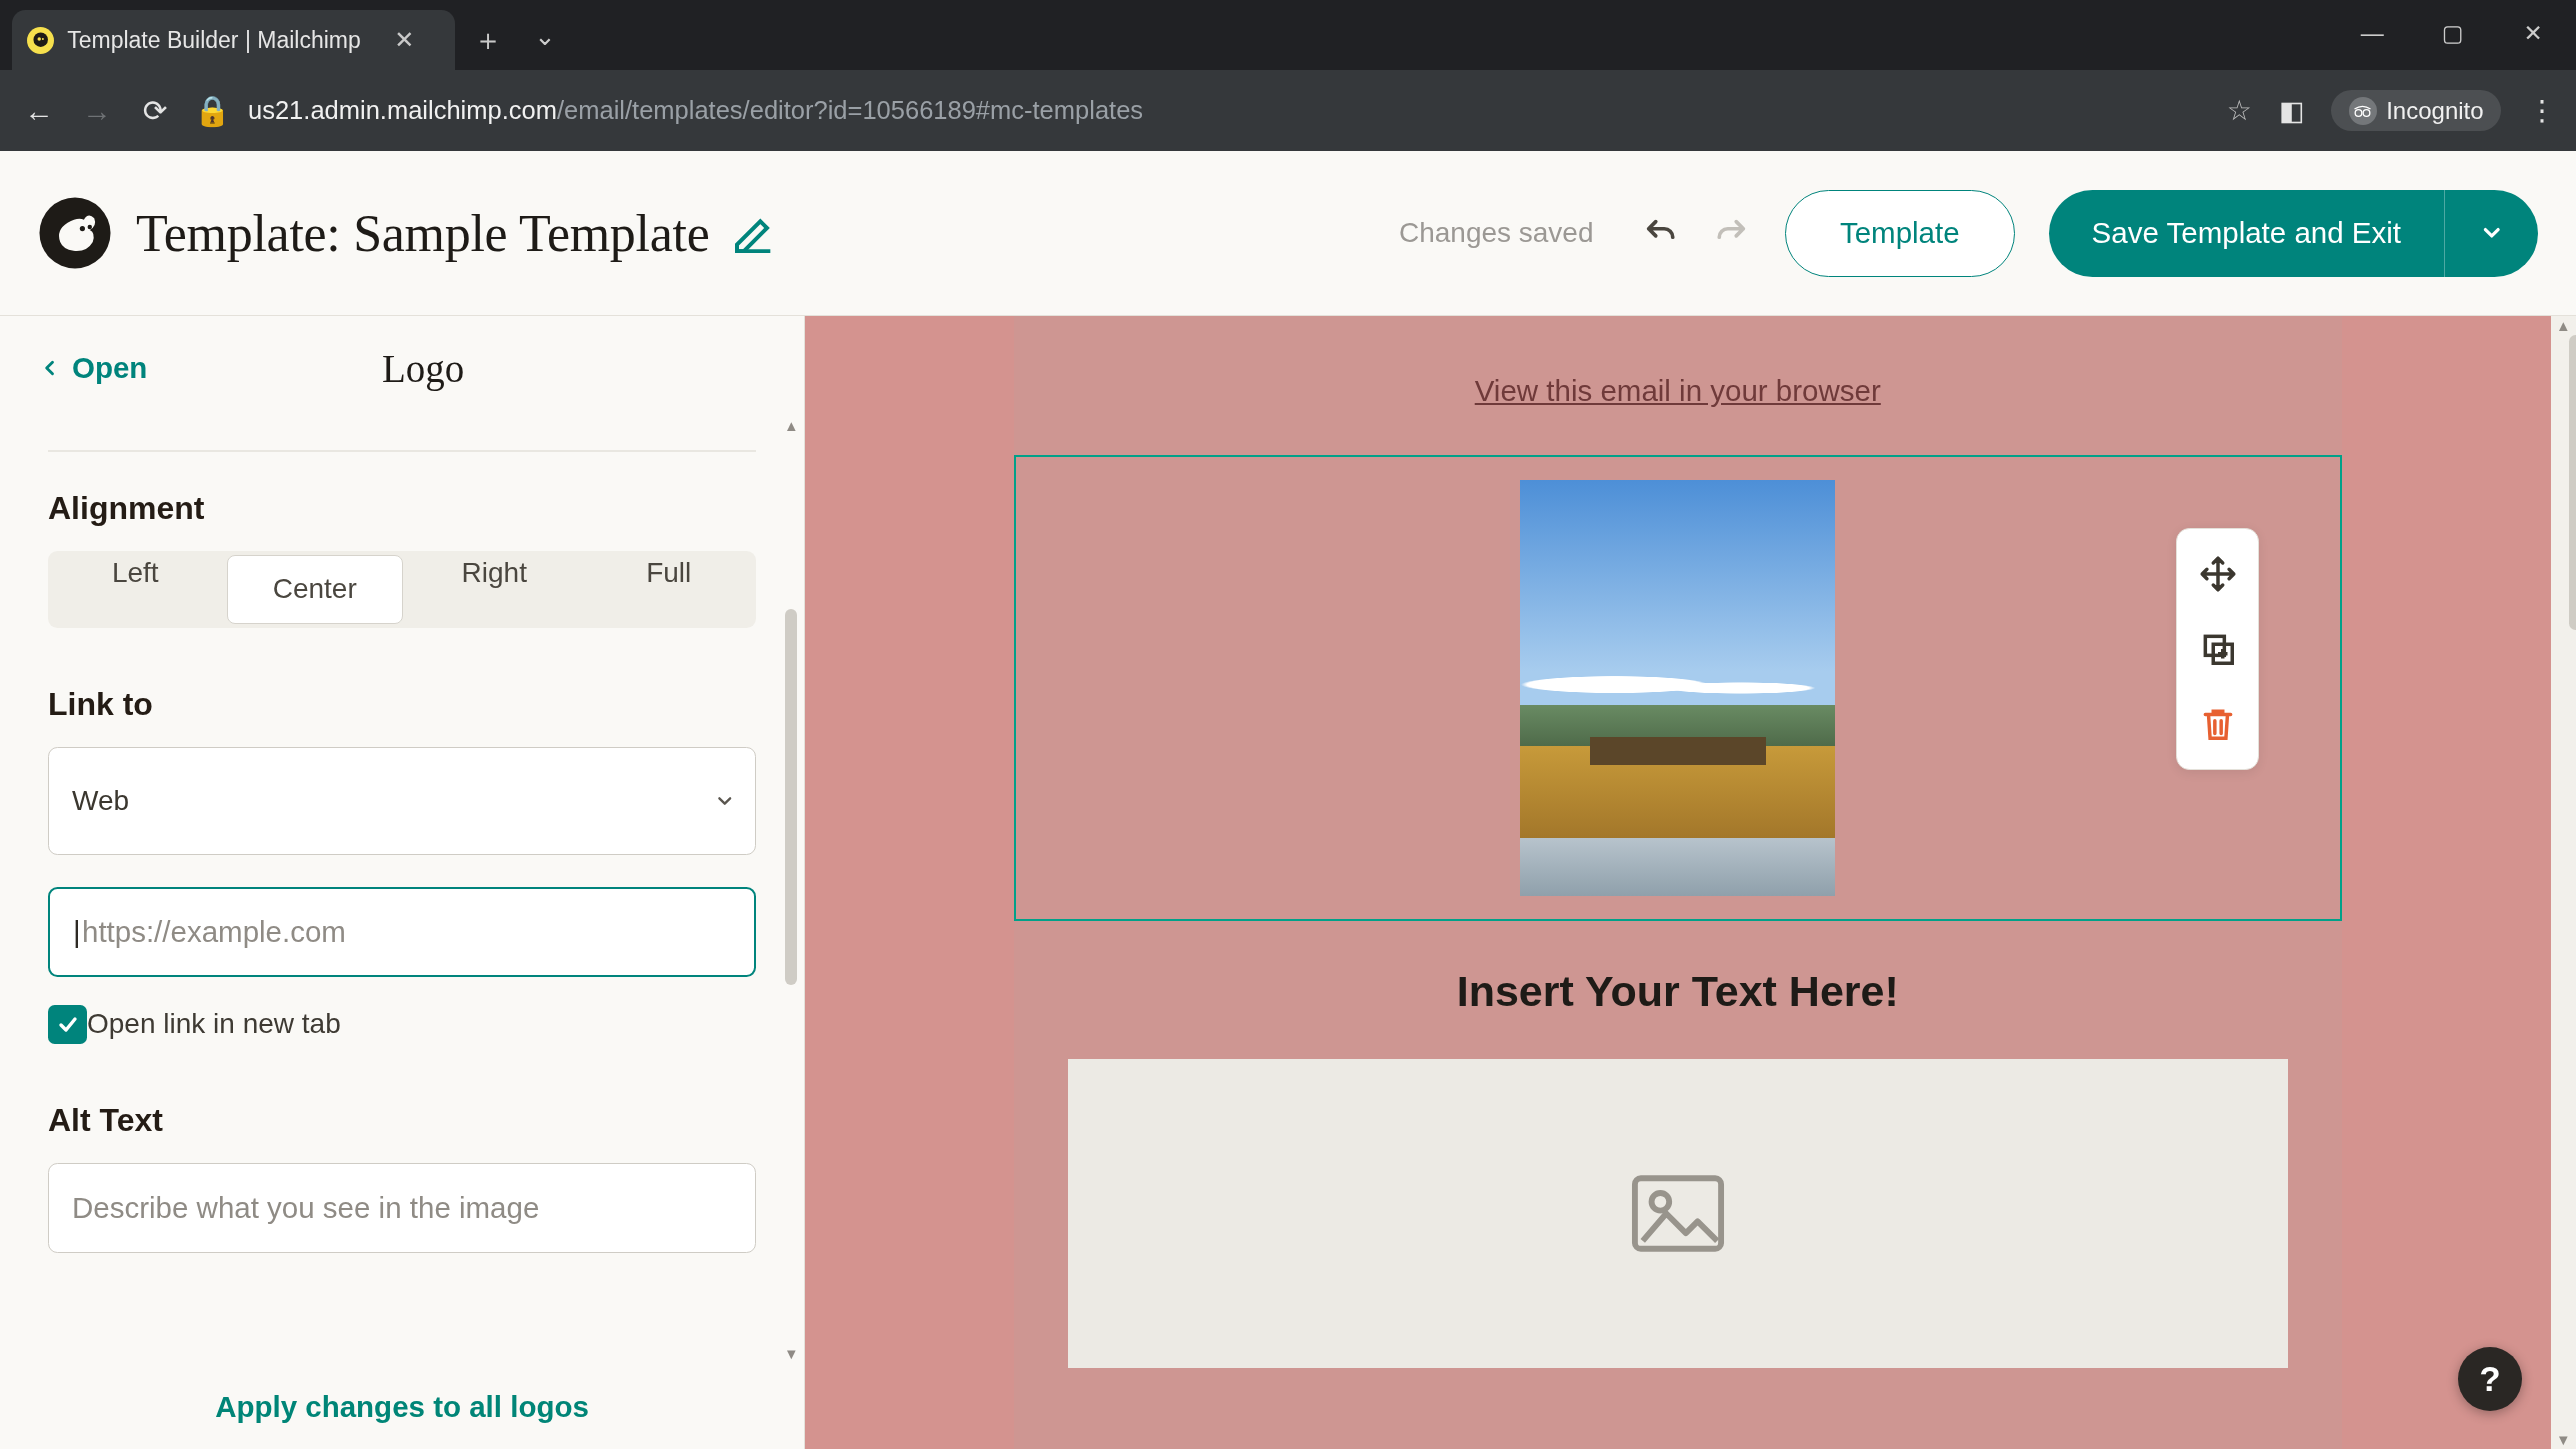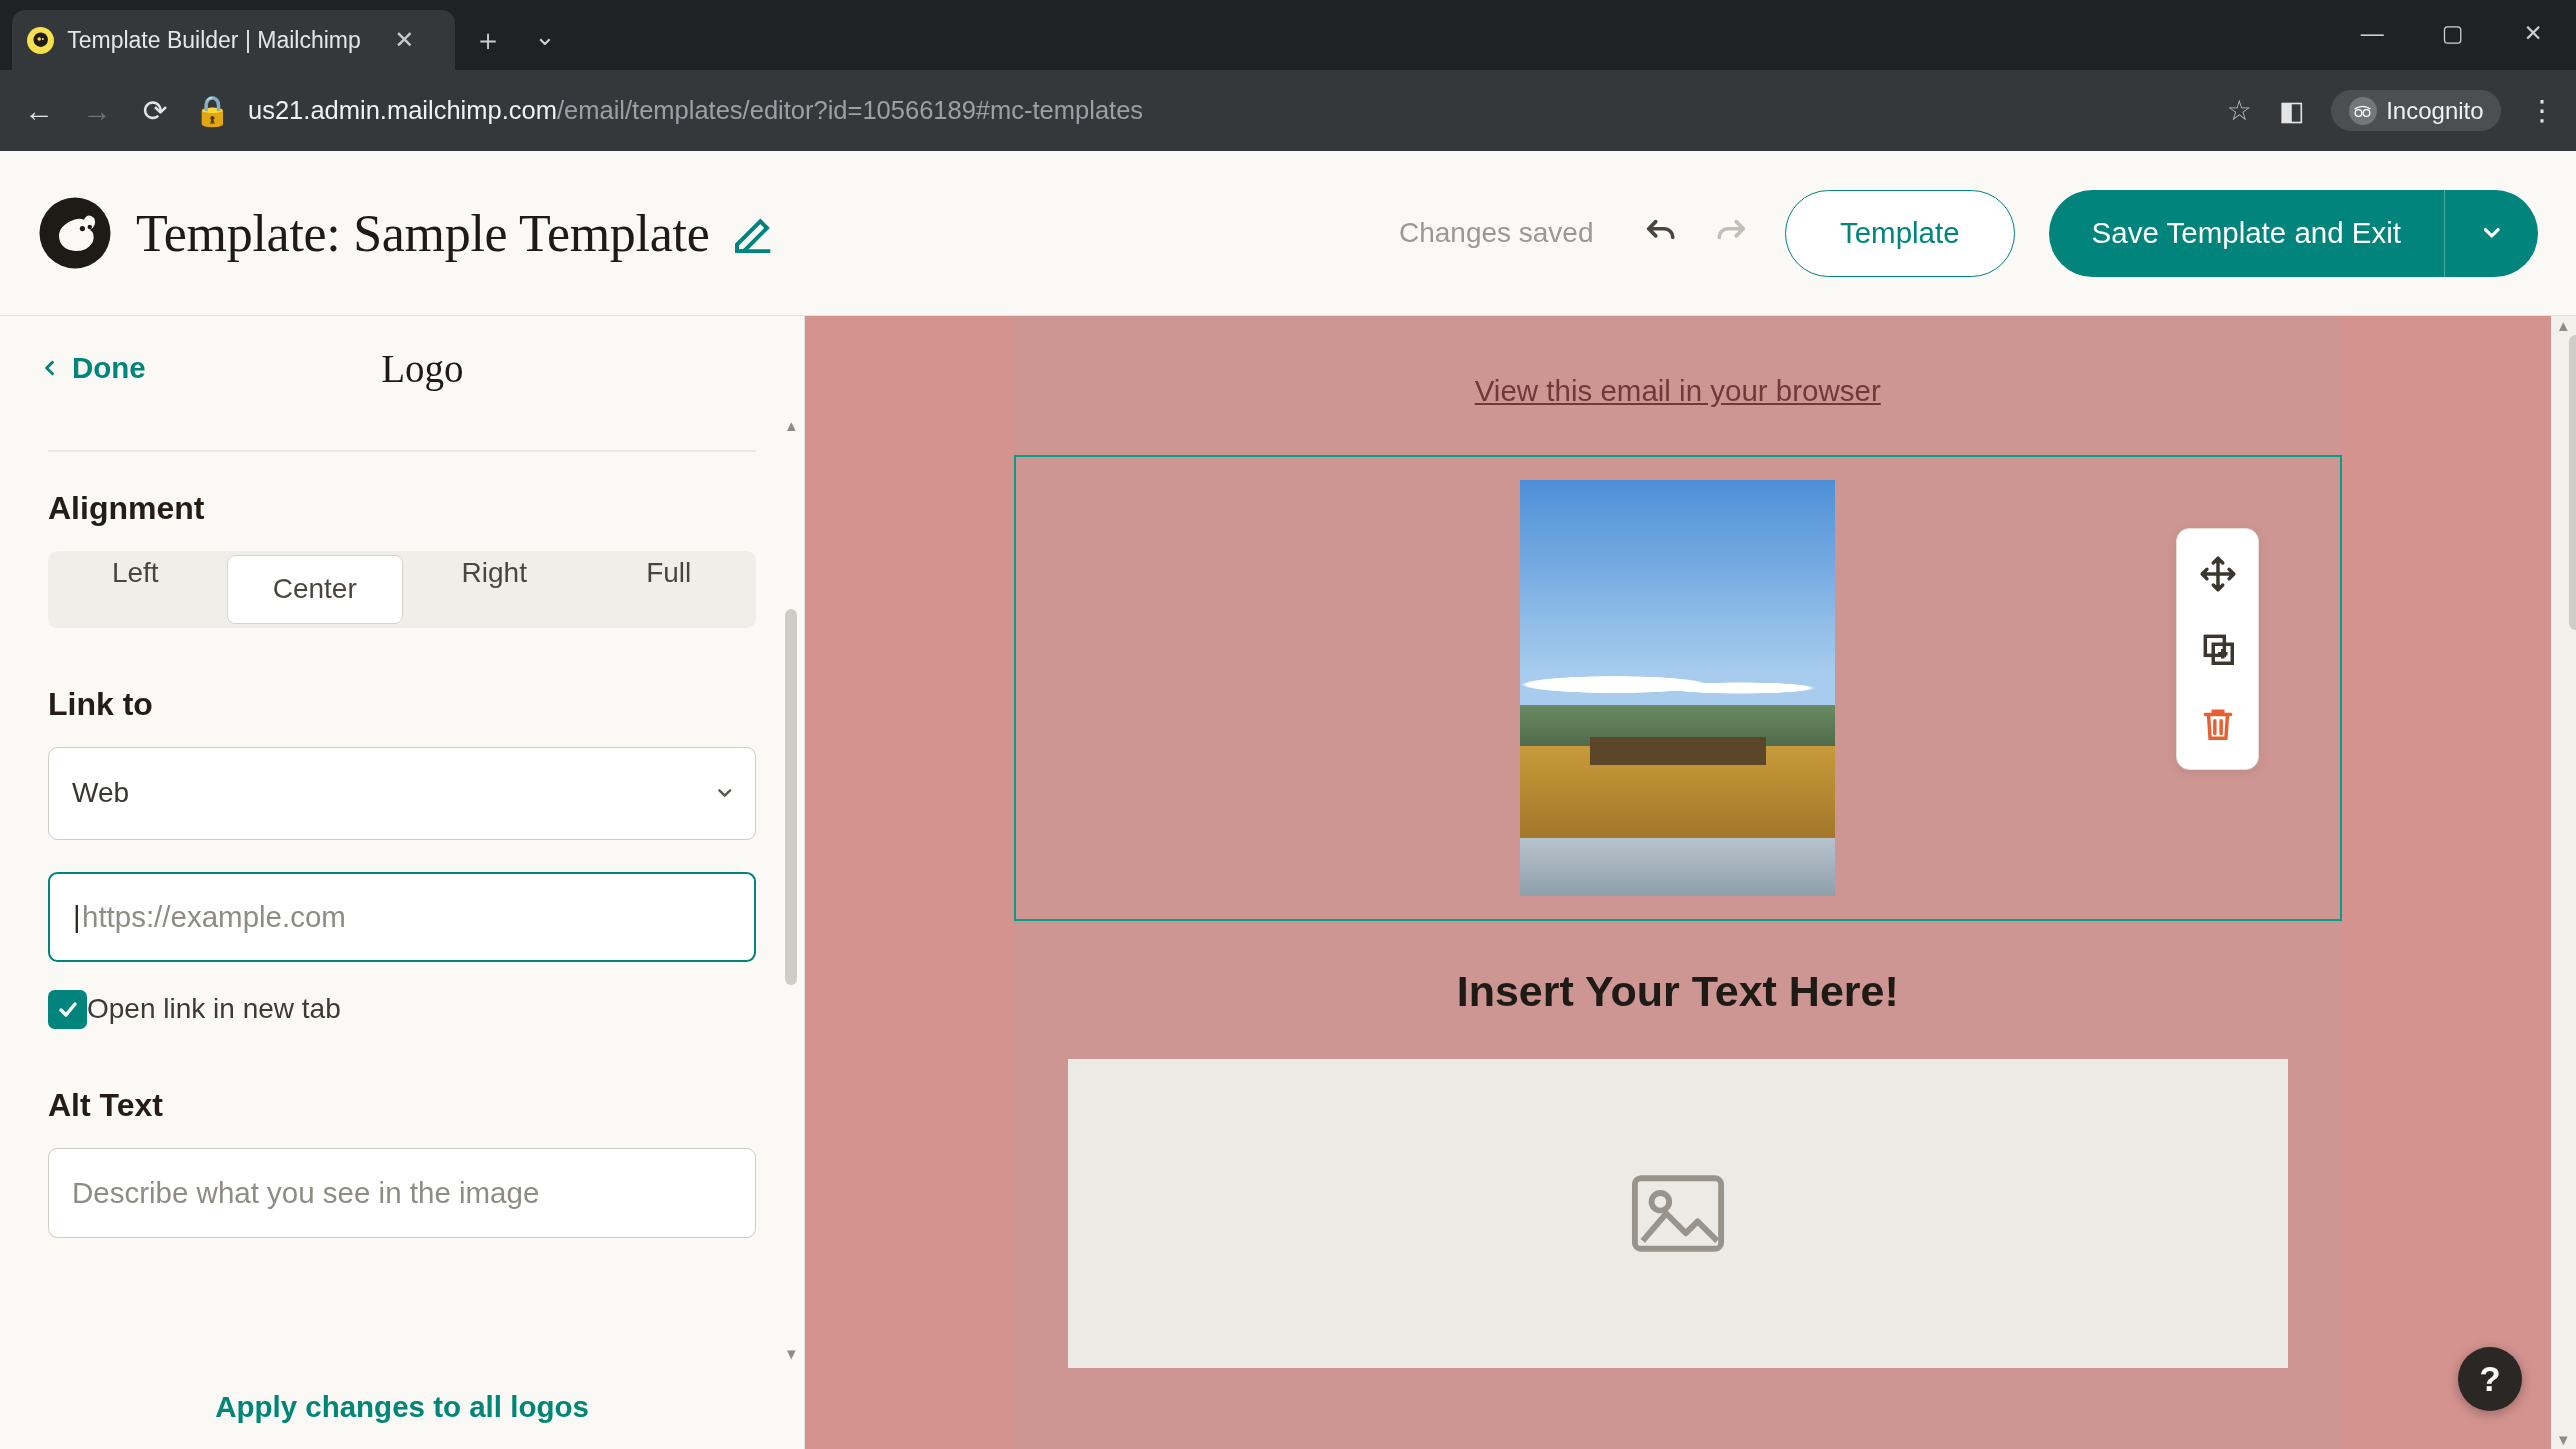--- a/index.html
+++ b/index.html
@@ -82,21 +82,21 @@
   .sp-divider{height:2px;background:#E9E7E1;margin:0 0 38px 0;}
   .pscroll{position:absolute;right:0;top:0;bottom:0;width:25.5px;display:flex;flex-direction:column;align-items:center;background:#FAF9F6;}
   .pscroll .sc-btn{height:19px;width:25.5px;display:flex;align-items:center;justify-content:center;color:#8F8B85;font-size:14.8px;}
   .pscroll .sc-track{flex:1;width:16px;background:transparent;position:relative;}
   .pscroll .sc-thumb{position:absolute;left:2px;width:12px;top:174px;height:376px;background:#CFCCC5;border-radius:6.7px;}
 
   .field-label{font-size:32px;font-weight:700;color:var(--panel-text);margin-bottom:24px;}
   .seg{display:flex;background:#F0EEE8;border-radius:9.4px;overflow:hidden;margin-bottom:58px;}
   .seg .seg-btn{flex:1;text-align:center;padding:6px 0;font-size:28px;color:#4A463F;cursor:pointer;}
   .seg .seg-btn.active{background:#fff;border:1.3px solid #D6D3CC;border-radius:8px;margin:4px;padding:17.4px 0;}
-  .select{border:1.3px solid #CFCCC5;border-radius:9.4px;background:#fff;height:93px;display:flex;align-items:center;padding:0 23px;font-size:28px;color:#3B372F;margin-bottom:32px;position:relative;cursor:pointer;}
+  .select{border:1.3px solid #CFCCC5;border-radius:9.4px;background:#fff;height:108px;display:flex;align-items:center;padding:0 23px;font-size:28px;color:#3B372F;margin-bottom:32px;position:relative;cursor:pointer;}
   .select svg{position:absolute;right:20px;top:50%;transform:translateY(-50%);width:21.5px;height:21.5px;color:#5A564F;}
   .textinput{border:2px solid var(--teal);border-radius:9.4px;background:#fff;height:90px;display:flex;align-items:center;padding:0 23px;font-size:29.5px;color:#8F8B85;margin-bottom:28px;}
   .textinput .caret{color:#2E2A24;margin-right:1.3px;}
   .check-row{display:flex;align-items:center;font-size:28px;color:#3E3A33;margin-bottom:58px;}
   .checkbox{width:39px;height:39px;border-radius:6.7px;background:var(--teal);display:flex;align-items:center;justify-content:center;}
   .checkbox svg{width:24px;height:24px;color:#fff;}
   .plaininput{border:1.3px solid #CFCCC5;border-radius:9.4px;background:#fff;height:90px;display:flex;align-items:center;padding:0 23px;font-size:29.5px;color:#8F8B85;}
 
   .sp-footer{padding:27px 0 25px 0;text-align:center;}
   .apply-link{color:var(--apply-teal);font-size:29.5px;font-weight:600;cursor:pointer;}
@@ -224,21 +224,21 @@
 </div>
 
 <div class="workspace">
 
   <div class="sidepanel">
     <div class="sp-header">
       <div class="done-link">
         <svg viewBox="0 0 24 24">
             <path d="M15 5 L8 12 L15 19" fill="none" stroke="#00847C" stroke-width="3.4" stroke-linecap="round" stroke-linejoin="round"></path>
           </svg>
-        <span>Done</span>
+        <span>Open</span>
       </div>
       <div class="sp-title">Logo</div>
     </div>
 
     <div class="sp-scroll-wrap">
       <div class="sp-scroll">
         <div class="sp-content">
           <div class="sp-divider"></div>
 
           <div class="field-label">Alignment</div>

